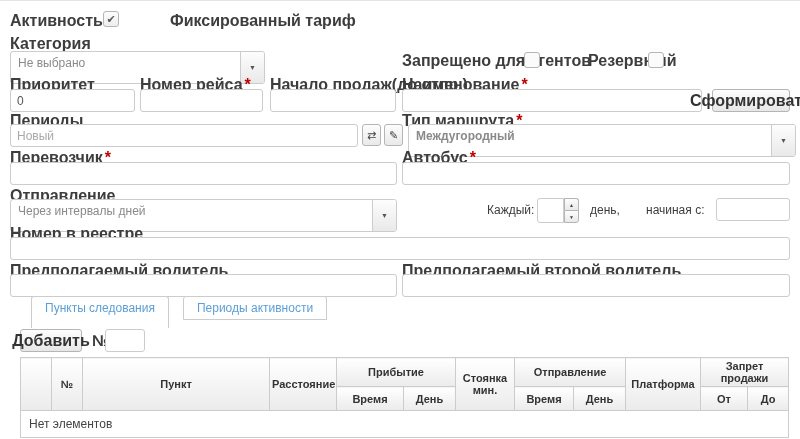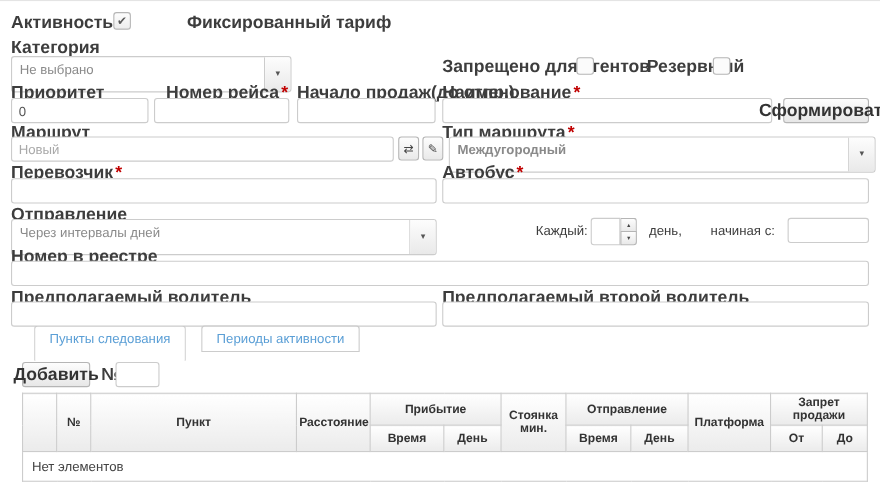--- a/index.html
+++ b/index.html
@@ -84,31 +84,31 @@
   <div class="abs selwrap" style="left:10px;top:50px;width:255px;">
     <span class="selval">Не выбрано</span>
     <span class="selbtn">▼</span>
   </div>
   <div class="abs lbl" style="left:402px;top:53px;">Запрещено для агентов</div>
   <div class="abs chk empty" style="left:524px;top:51px;"></div>
   <div class="abs lbl" style="left:588px;top:53px;">Резервный</div>
   <div class="abs chk empty" style="left:648px;top:51px;"></div>
 
   <div class="abs lbl" style="left:10px;top:77px;">Приоритет</div>
-  <div class="abs lbl" style="left:151px;top:77px;"><span>Номер рейса</span><span class="req">*</span></div>
+  <div class="abs lbl" style="left:140px;top:77px;"><span>Номер рейса</span><span class="req">*</span></div>
   <div class="abs lbl" style="left:270px;top:77px;">Начало продаж(до отпр.)</div>
   <div class="abs lbl" style="left:402px;top:77px;"><span>Наименование</span><span class="req">*</span></div>
 
   <input class="abs inp" style="left: 10px; top: 88px; width: 125px;" value="0">
   <input class="abs inp" style="left: 140px; top: 88px; width: 123px;">
   <input class="abs inp" style="left: 270px; top: 88px; width: 126px;">
   <input class="abs inp" style="left: 402px; top: 88px; width: 300px;">
   <div class="abs btn" style="left:712px;top:88px;width:78px;height:23px;">Сформировать</div>
 
-  <div class="abs lbl" style="left:10px;top:113px;">Маршрут</div>
+  <div class="abs lbl" style="left:10px;top:113px;">Периоды</div>
   <input class="abs inp" style="left: 10px; top: 123px; width: 348px;" placeholder="Новый">
   <div class="abs iconbtn" style="left:362px;top:123px;">
     <span>⇄</span>
   </div>
   <div class="abs iconbtn" style="left:384px;top:123px;">
     <span>✎</span>
   </div>
   <div class="abs lbl" style="left:402px;top:113px;"><span>Тип маршрута</span><span class="req">*</span></div>
   <div class="abs selwrap" style="left:408px;top:123px;width:388px;font-weight:bold;">
     <span class="selval">Междугородный</span>

